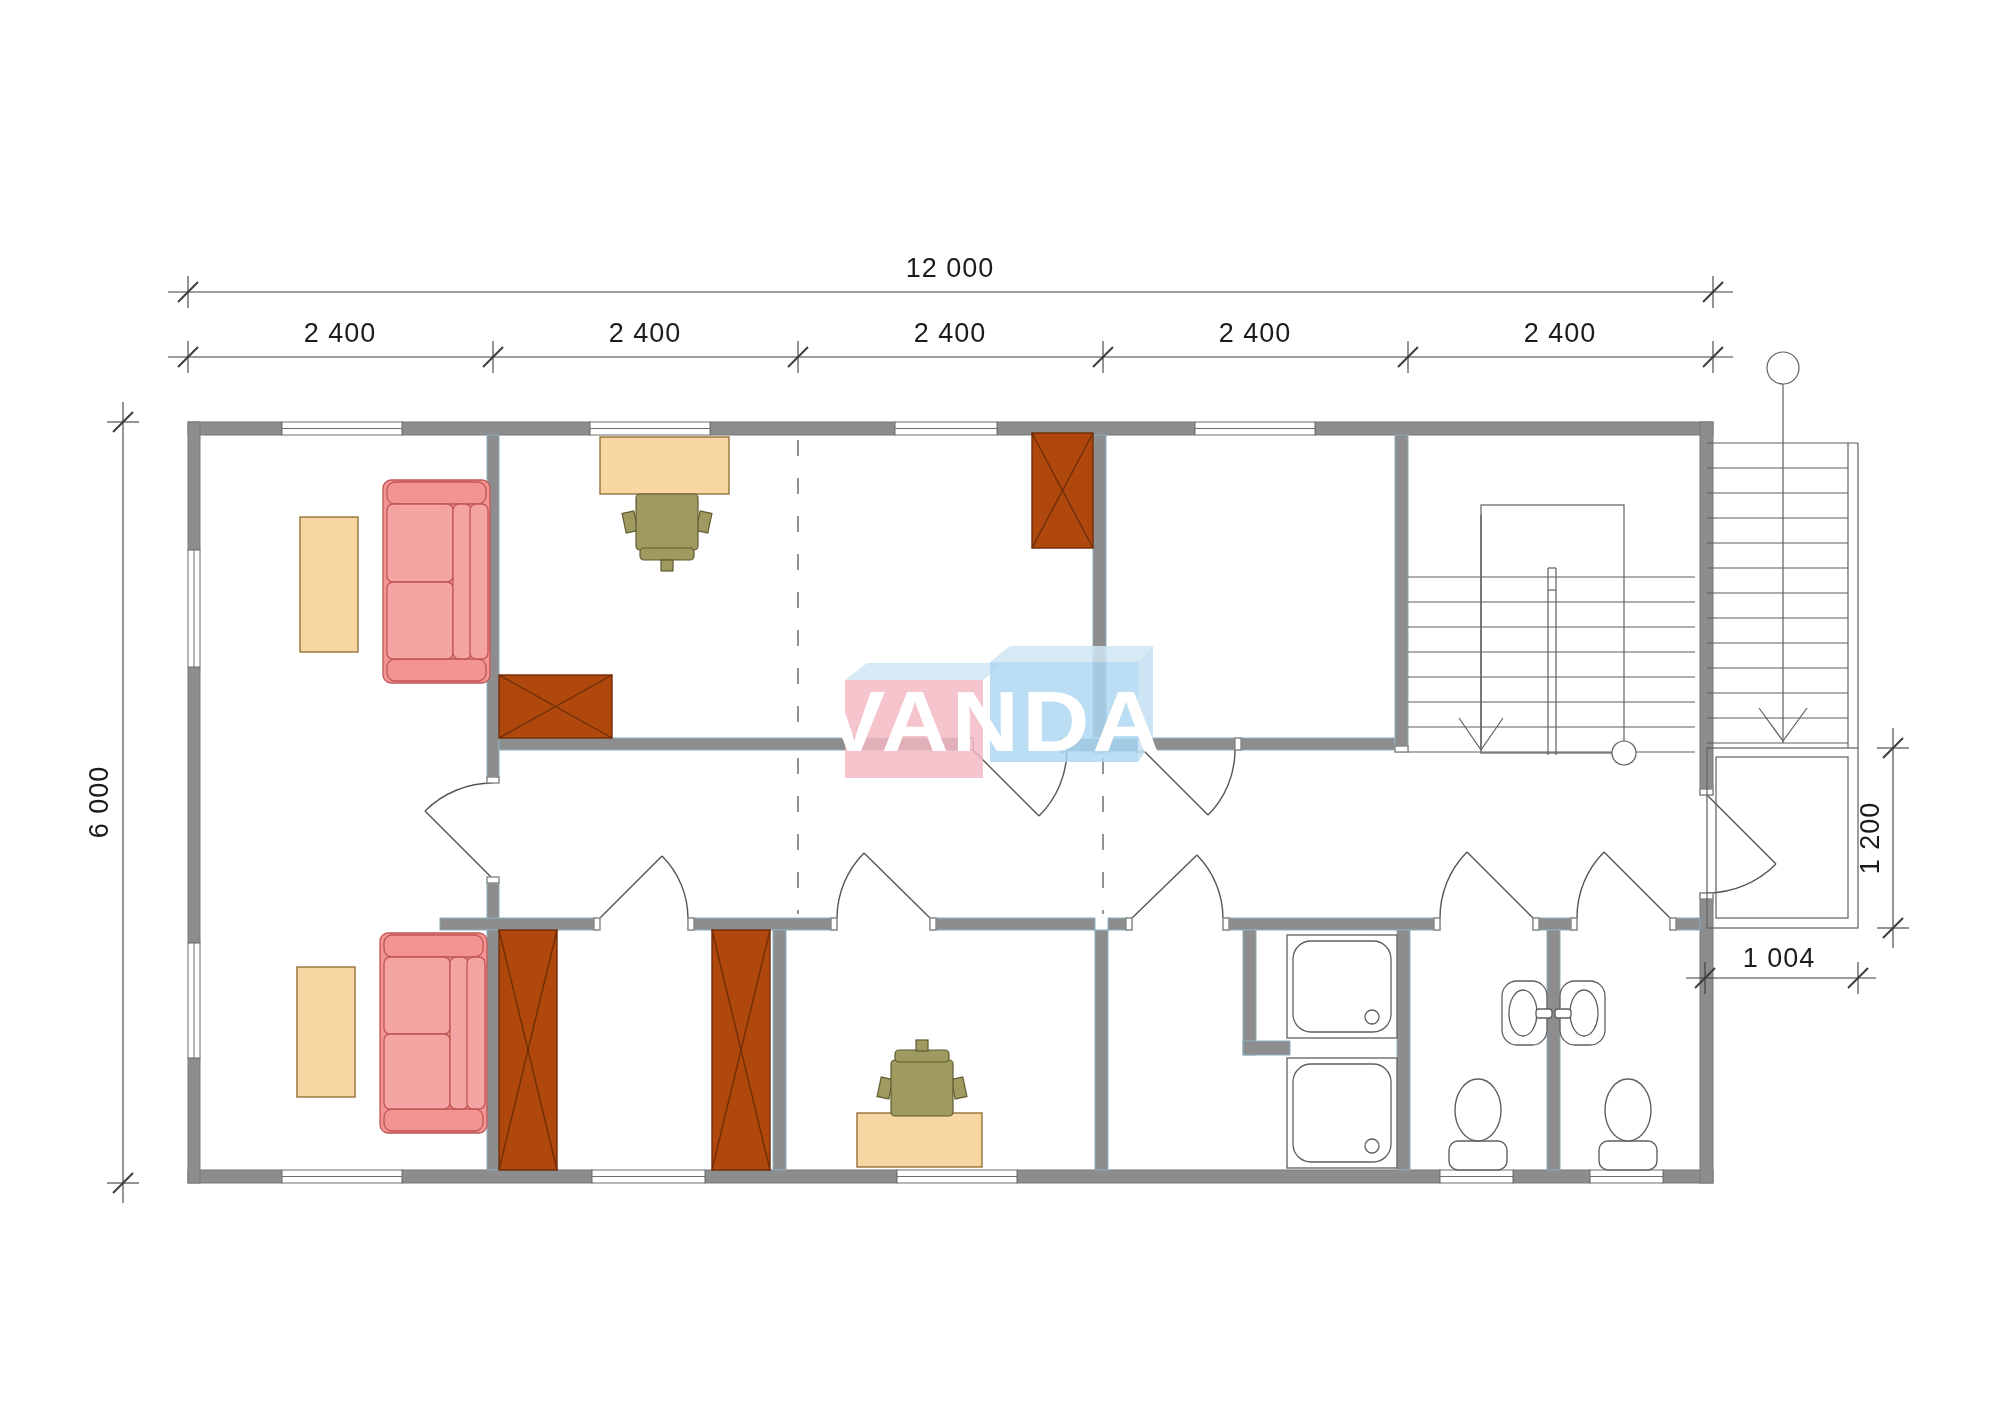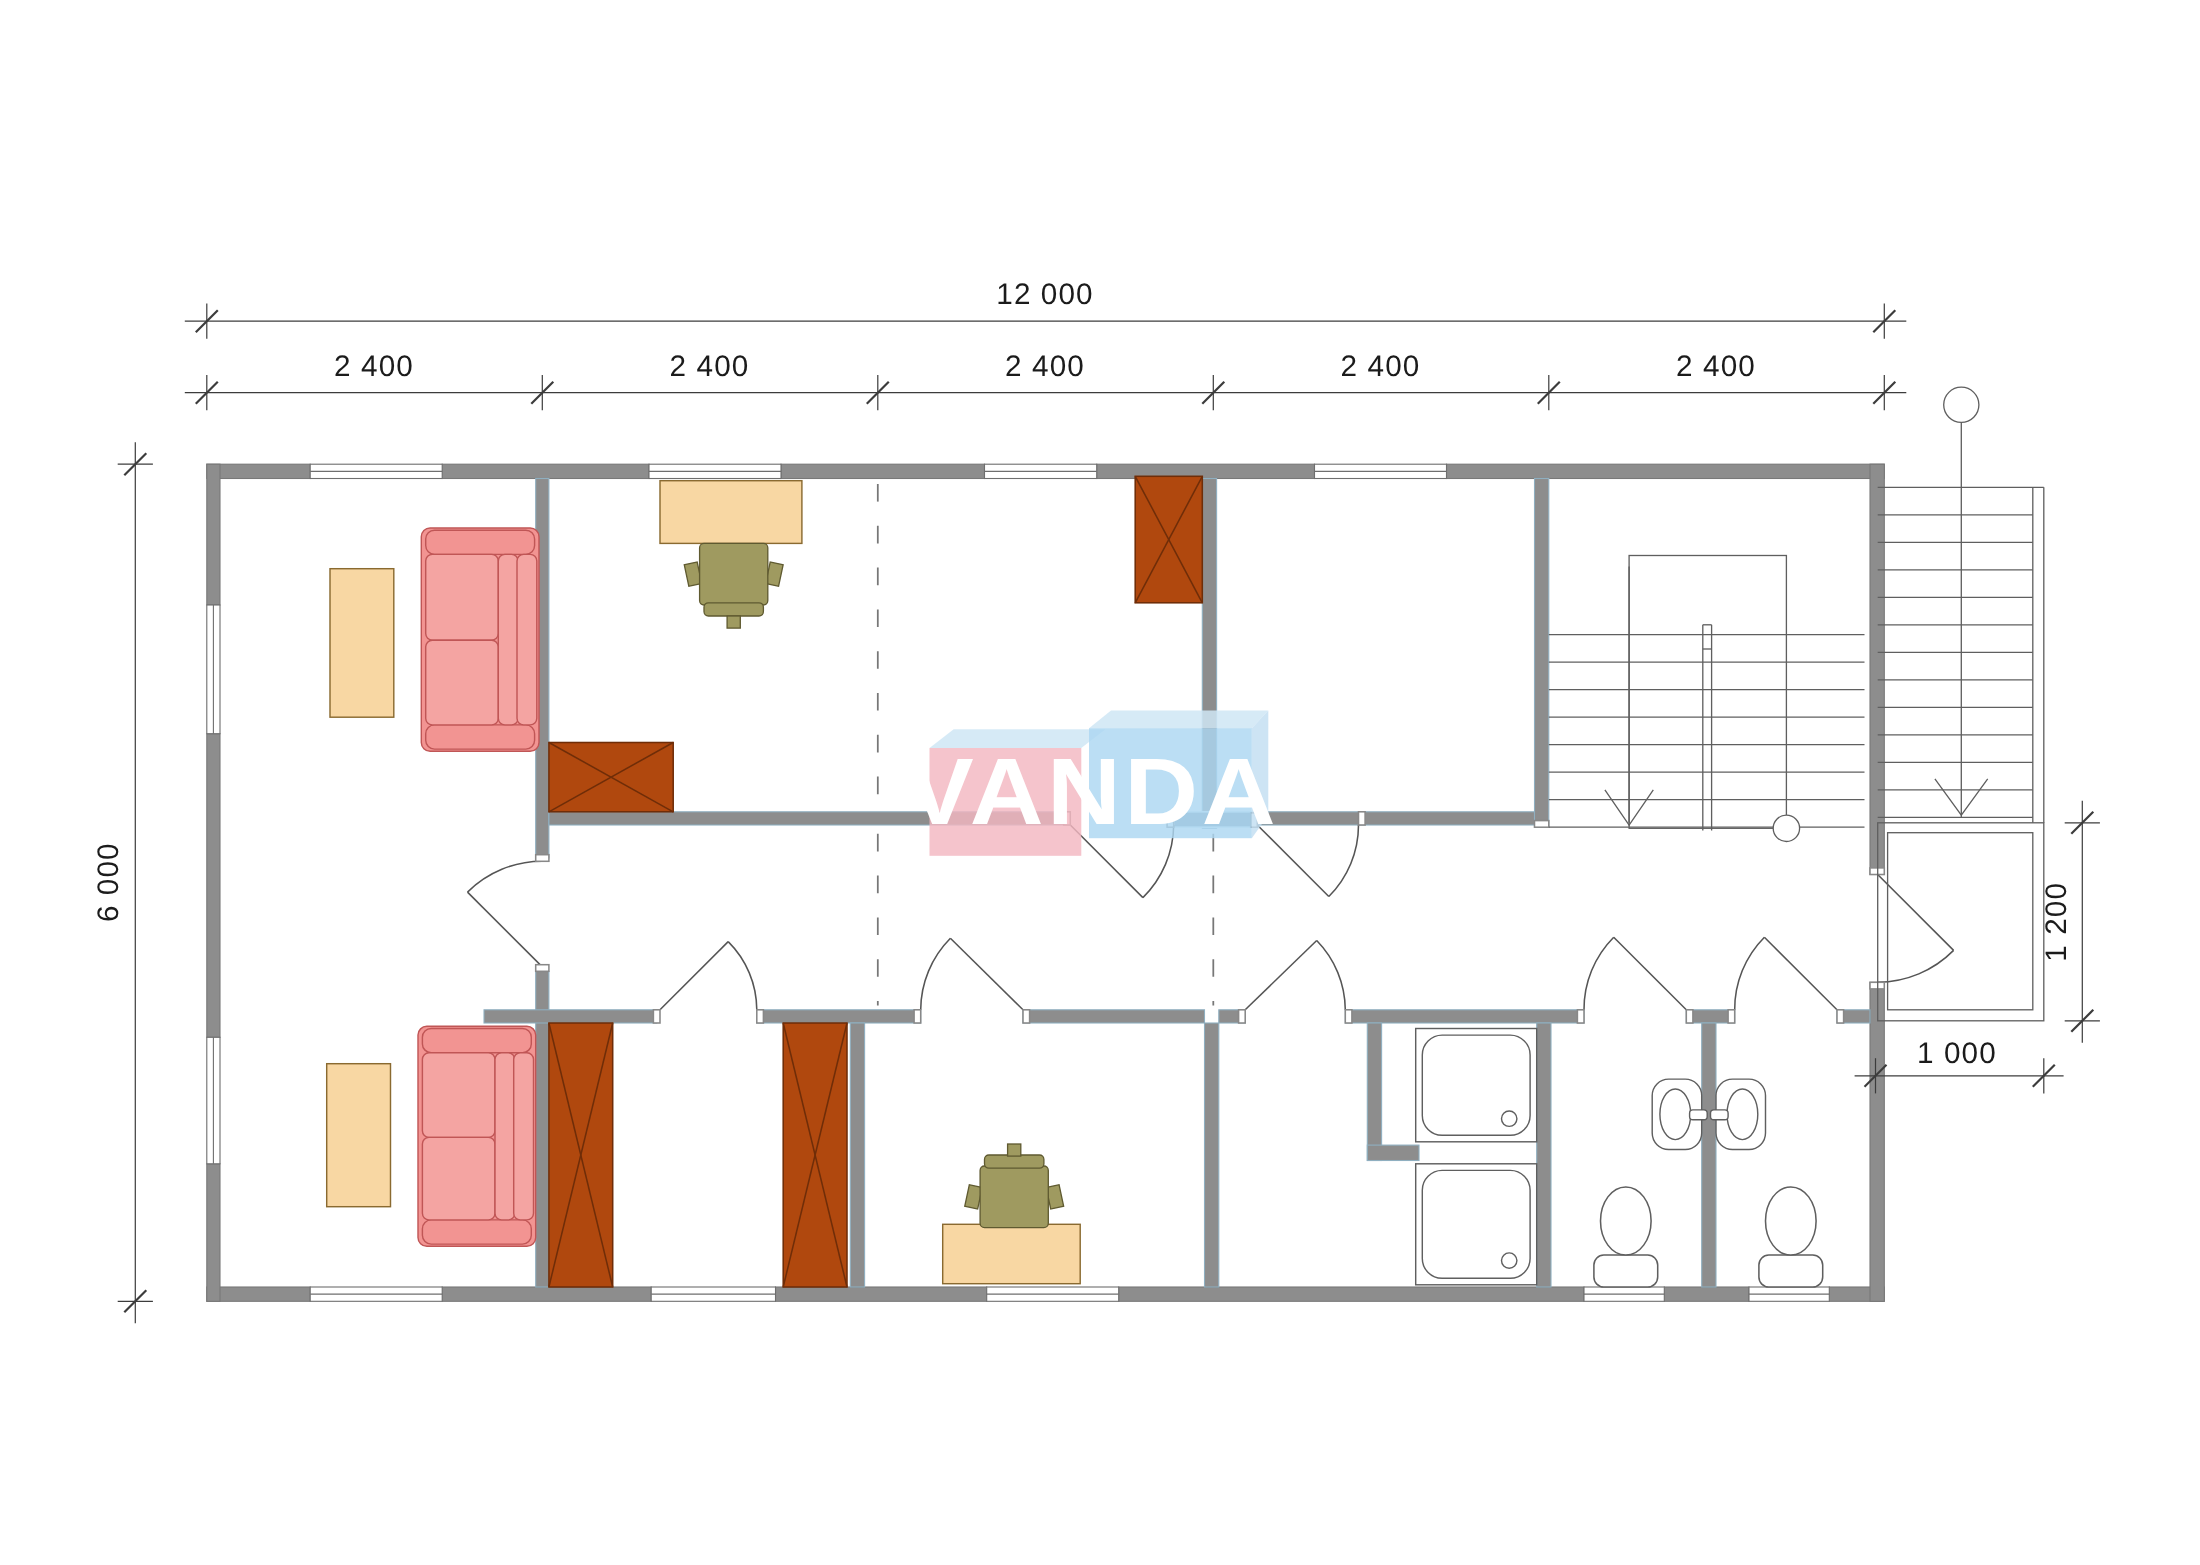--- a/index.html
+++ b/index.html
@@ -402,16 +402,16 @@
 </svg>
 
   <div class="dim" style="left:950px;top:268px;">12 000</div>
   <div class="dim" style="left:340px;top:333px;">2 400</div>
   <div class="dim" style="left:645px;top:333px;">2 400</div>
   <div class="dim" style="left:950px;top:333px;">2 400</div>
   <div class="dim" style="left:1255px;top:333px;">2 400</div>
   <div class="dim" style="left:1560px;top:333px;">2 400</div>
   <div class="dim vert" style="left:99px;top:802px;">6 000</div>
   <div class="dim vert" style="left:1870px;top:838px;">1 200</div>
-  <div class="dim" style="left:1779px;top:958px;">1 000</div>
+  <div class="dim" style="left:1779px;top:958px;">1 004</div>
 
   <div class="wm-text">VANDA</div>
 </div>
 
 </body></html>

